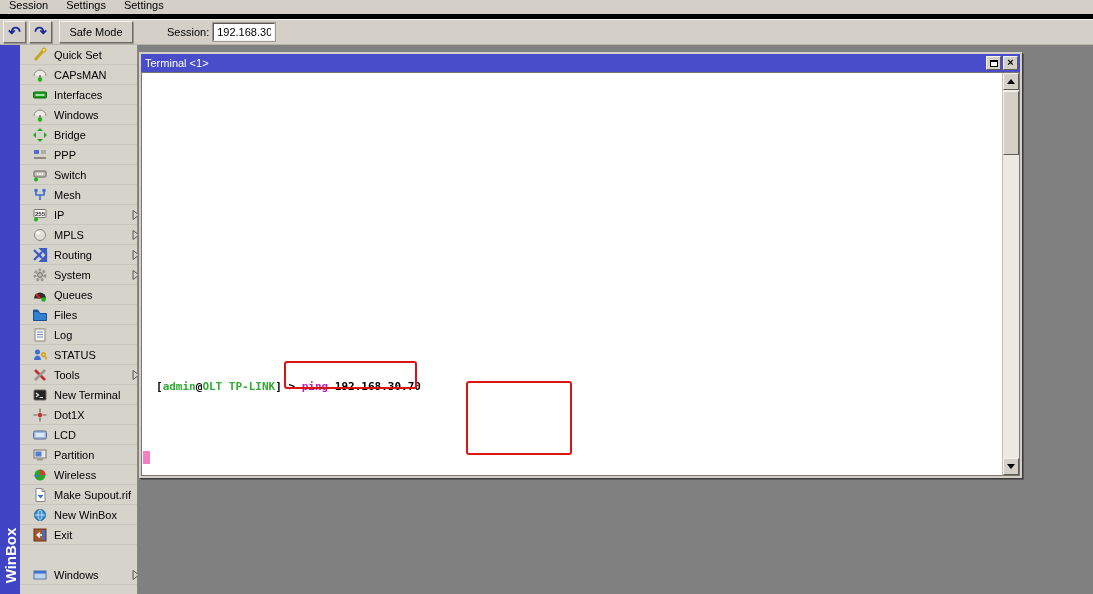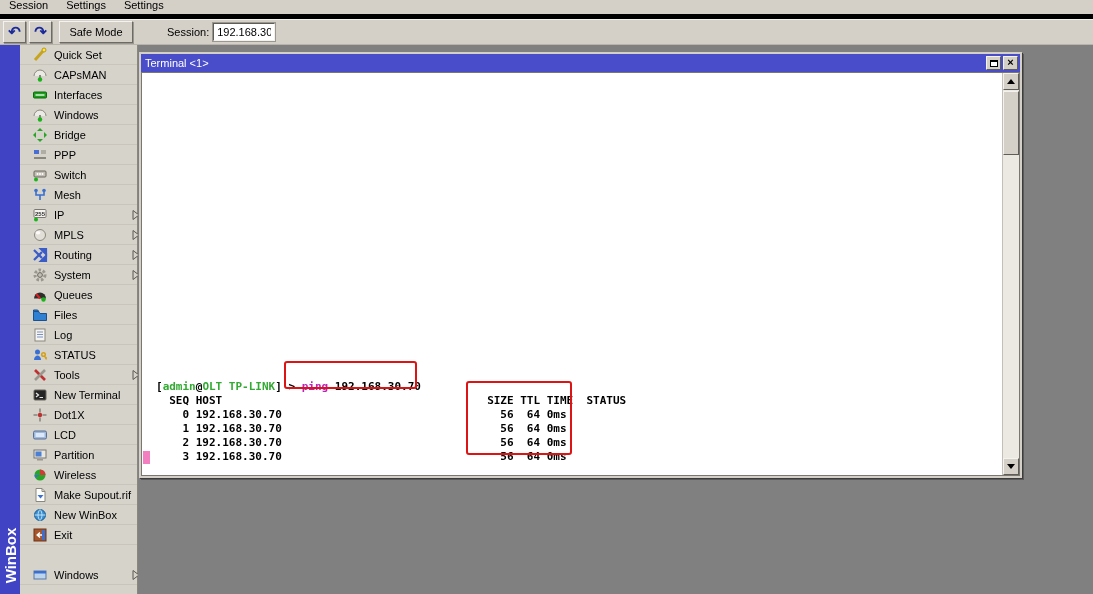--- a/index.html
+++ b/index.html
@@ -404,25 +404,20 @@
       <span class="title">Terminal &lt;1&gt;</span>
       <div class="win-btn">
         <div class="maxi-glyph"></div>
       </div>
       <div class="win-btn">
         <span class="close-glyph">×</span>
       </div>
     </div>
     <div class="content">
       <pre class="term" id="term-pre"><span style="color: rgb(0, 0, 0);">[</span><span style="color: rgb(51, 170, 51);">admin</span><span style="color: rgb(0, 0, 0);">@</span><span style="color: rgb(51, 170, 51);">OLT TP-LINK</span><span style="color: rgb(0, 0, 0);">] &gt; </span><span style="color: rgb(187, 34, 187);">ping</span><span style="color: rgb(0, 0, 0);"> 192.168.30.70
-</span><span style="color: rgb(0, 0, 0);">  SEQ HOST                                        SIZE TTL TIME  STATUS
-    0 192.168.30.70                                 56  64 0ms
-    1 192.168.30.70                                 56  64 0ms
-    2 192.168.30.70                                 56  64 0ms
-    3 192.168.30.70                                 56  64 0ms
 </span></pre>
       <div class="cursor" id="term-cursor" style="background: rgb(244, 127, 192);"></div>
       <div class="anno" id="anno1" style="left: 142px; top: 288px; width: 129px; height: 24px; border-color: rgb(221, 20, 20);"></div>
       <div class="anno" id="anno2" style="left: 324px; top: 308px; width: 102px; height: 70px; border-color: rgb(221, 20, 20);"></div>
       <div class="sbar">
         <div class="sb-btn sb-up">
           <div class="tri-up"></div>
         </div>
         <div class="sb-thumb"></div>
         <div class="sb-btn sb-down">

